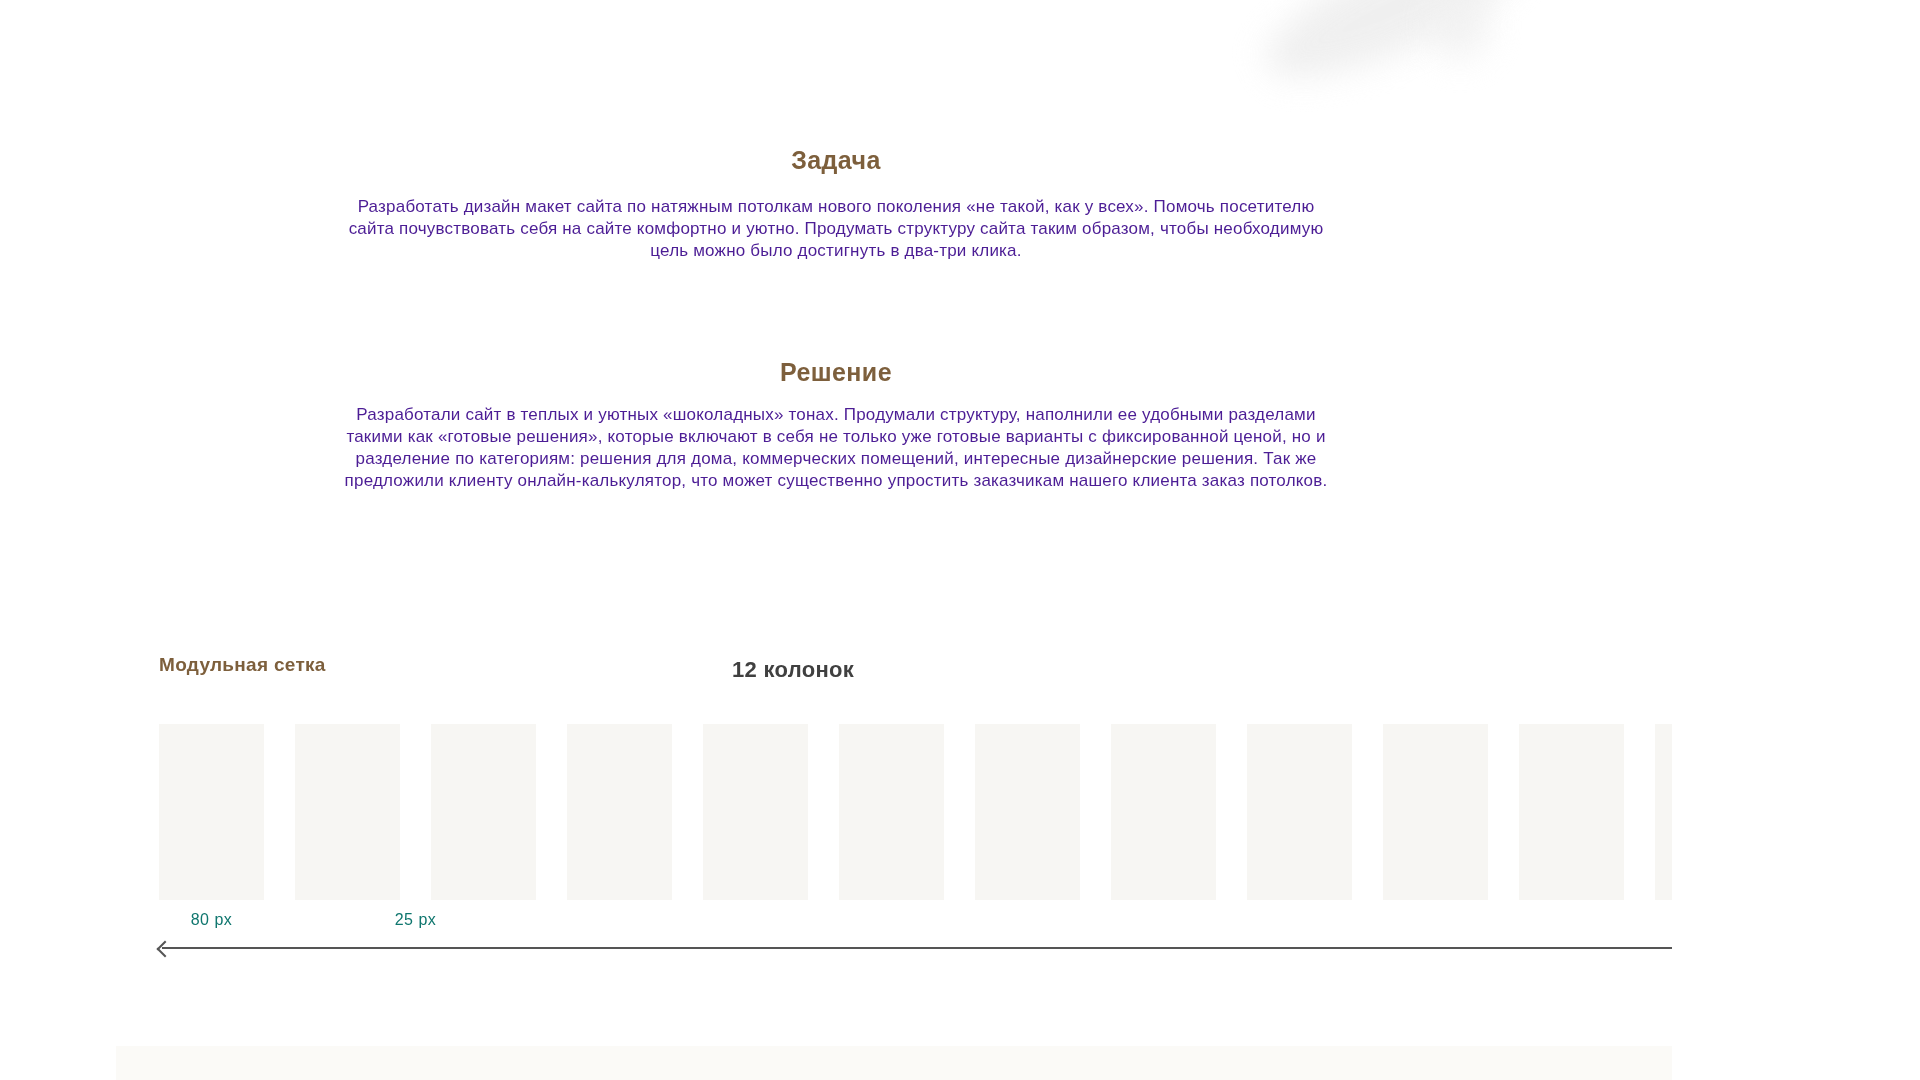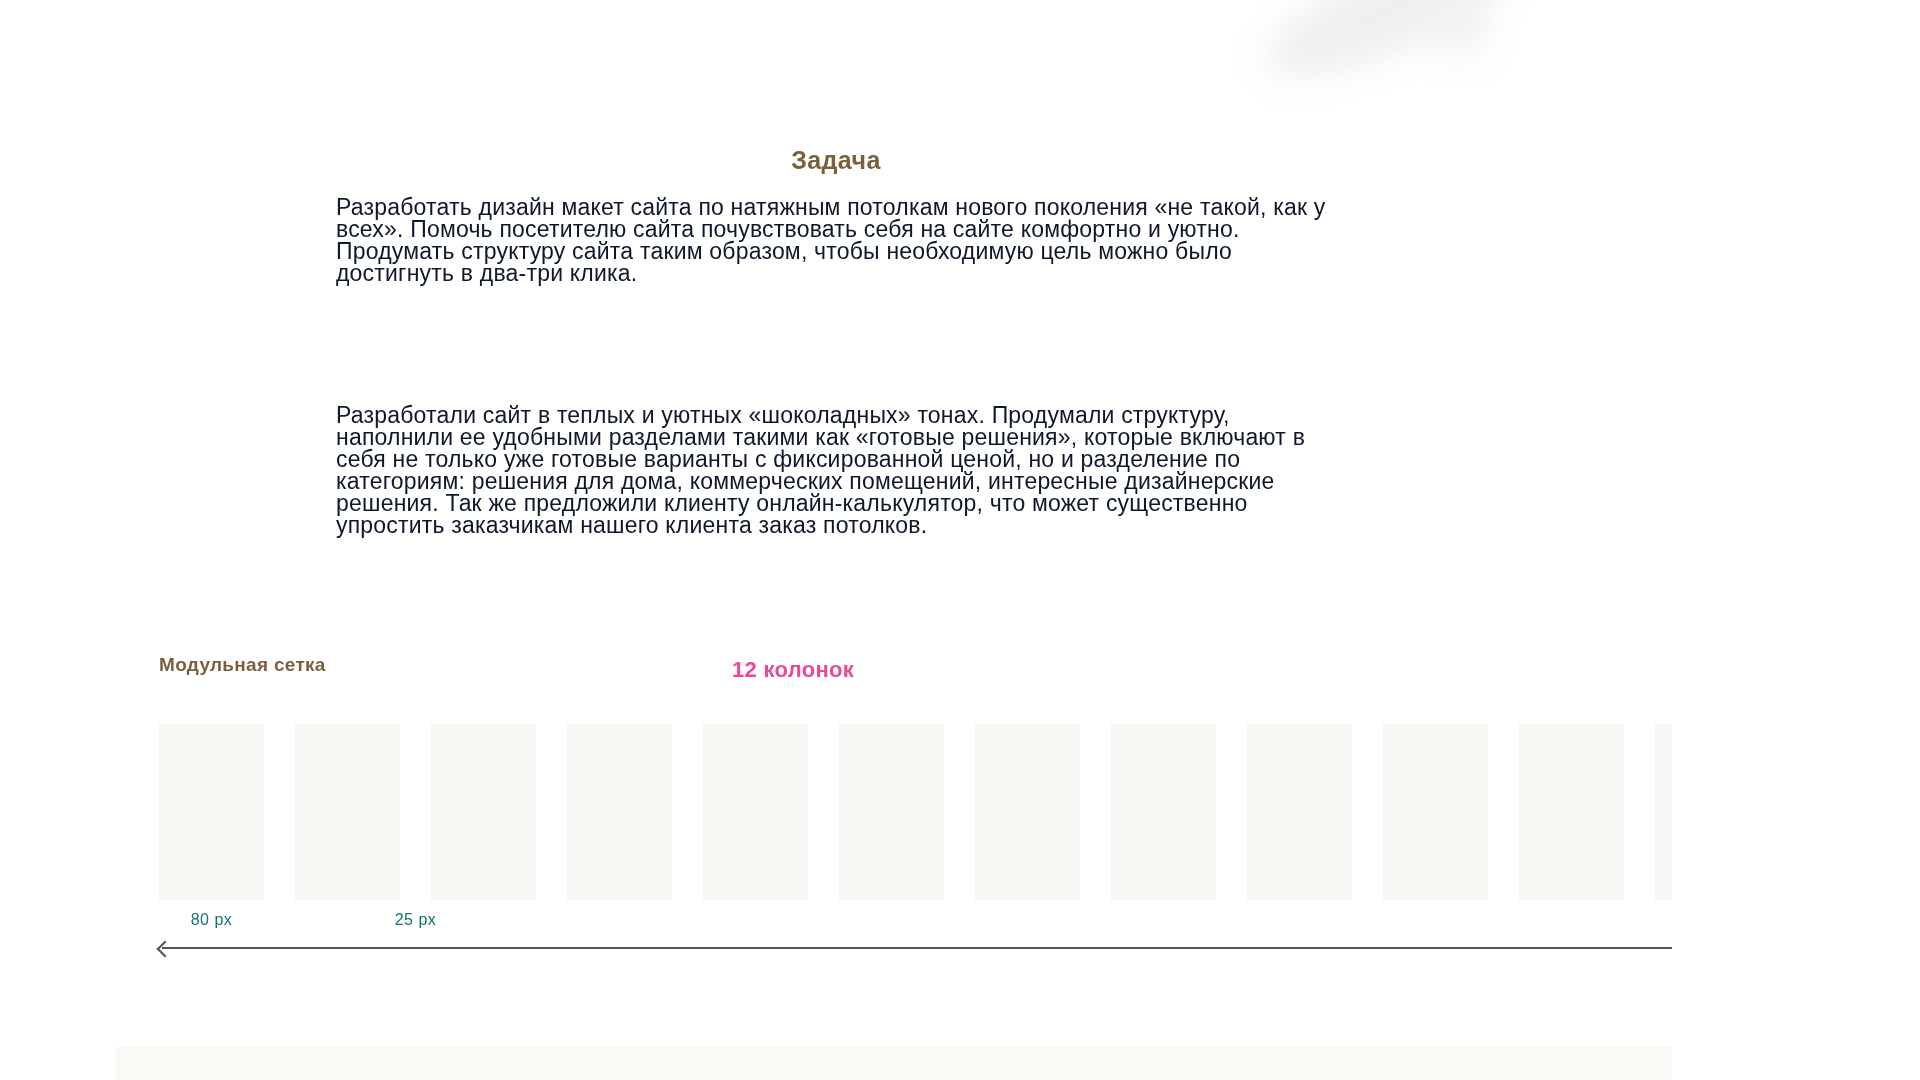--- a/index.html
+++ b/index.html
@@ -35,39 +35,39 @@
   
   .section-title{
     position:absolute;left:0;width:100%;margin:0;
     text-align:center;
     font-size:25px;font-weight:600;letter-spacing:.4px;
     color:#7d5f3c;
   }
   .section-body{
     position:absolute;left:50%;transform:translateX(-50%);
     width:1000px;margin:0;
-    text-align:left;
-    font-size:23px;line-height:22px;letter-spacing:.2px;
-    color:#0f172a;
+    text-align:center;
+    font-size:17px;line-height:22px;letter-spacing:.2px;
+    color:#4c1d95;
   }
   #task-title{top:146px;}
   #task-body{top:196px;}
   #solution-title{top:358px;}
   #solution-body{top:404px;}
 
   
   .grid-title{
     position:absolute;left:159px;top:654px;margin:0;
     font-size:19px;font-weight:600;letter-spacing:.3px;
     color:#7d5f3c;
   }
   .grid-subtitle{
     position:absolute;left:732px;top:657px;margin:0;
     font-size:22px;font-weight:600;letter-spacing:.3px;
-    color:#ec4899;
+    color:#404040;
   }
   .grid-columns{
     position:absolute;left:159px;top:724px;
     width:1601px;height:176px;
     display:flex;gap:31px;
   }
   .grid-columns .col{
     width:105px;height:176px;flex:0 0 105px;
     background:#f7f6f3;
   }
@@ -106,20 +106,21 @@
 <div class="canvas">
 
   <div class="wisp wisp-top"></div>
   <div class="wisp wisp-top2"></div>
   <div class="wisp wisp-right"></div>
   <div class="bottom-band"></div>
 
   <h2 id="task-title" class="section-title">Задача</h2>
   <p id="task-body" class="section-body">Разработать дизайн макет сайта по натяжным потолкам нового поколения «не такой, как у всех».  Помочь посетителю сайта почувствовать себя на сайте комфортно и уютно. Продумать структуру сайта таким образом, чтобы необходимую цель можно было достигнуть в два-три клика.</p>
 
+  <h2 id="solution-title" class="section-title">Решение</h2>
   <p id="solution-body" class="section-body">Разработали сайт в теплых и уютных «шоколадных» тонах. Продумали структуру, наполнили ее удобными разделами такими как «готовые решения», которые включают в себя не только уже готовые варианты с фиксированной ценой, но и разделение по категориям: решения для дома, коммерческих помещений, интересные дизайнерские решения. Так же предложили клиенту онлайн-калькулятор, что может существенно упростить заказчикам нашего клиента заказ потолков.</p>
 
   <h3 class="grid-title">Модульная сетка</h3>
   <div class="grid-subtitle">12 колонок</div>
 
   <div class="grid-columns">
     <div class="col"></div>
   <div class="col"></div>
       <div class="col"></div>
       <div class="col"></div>

